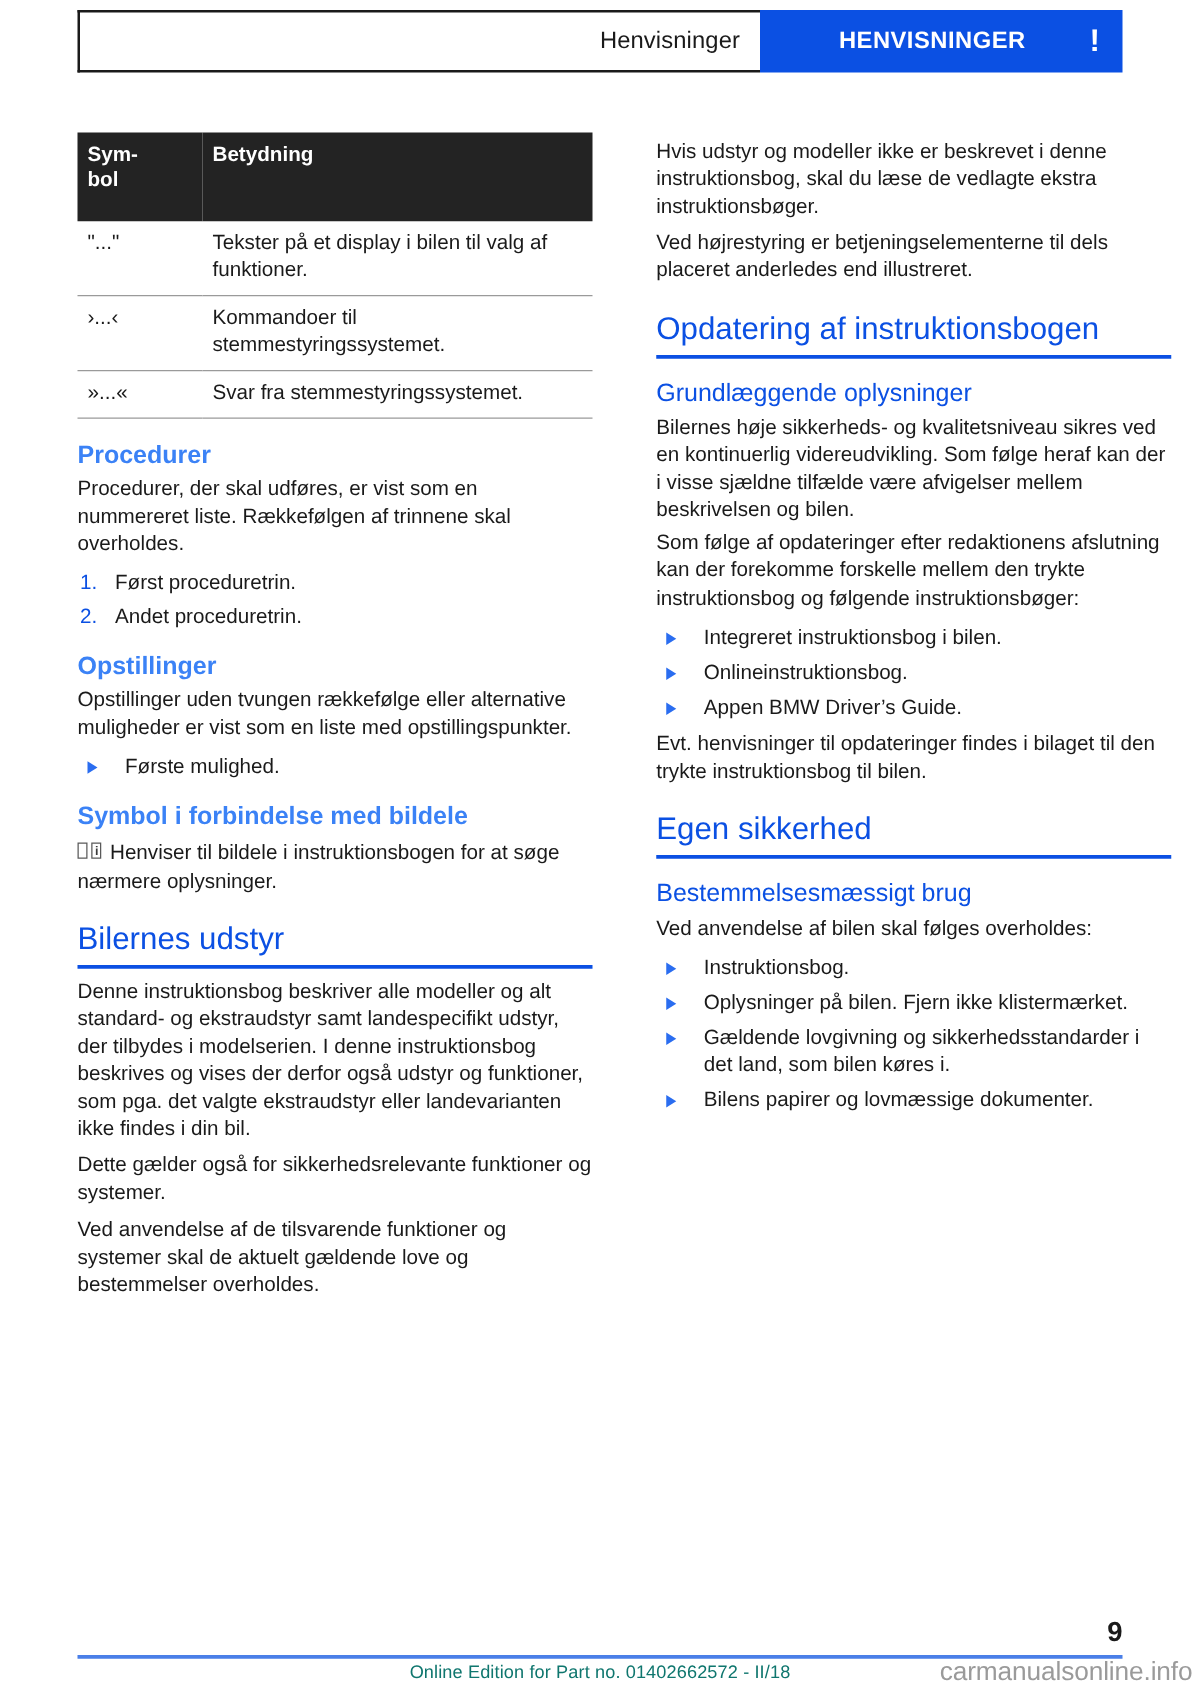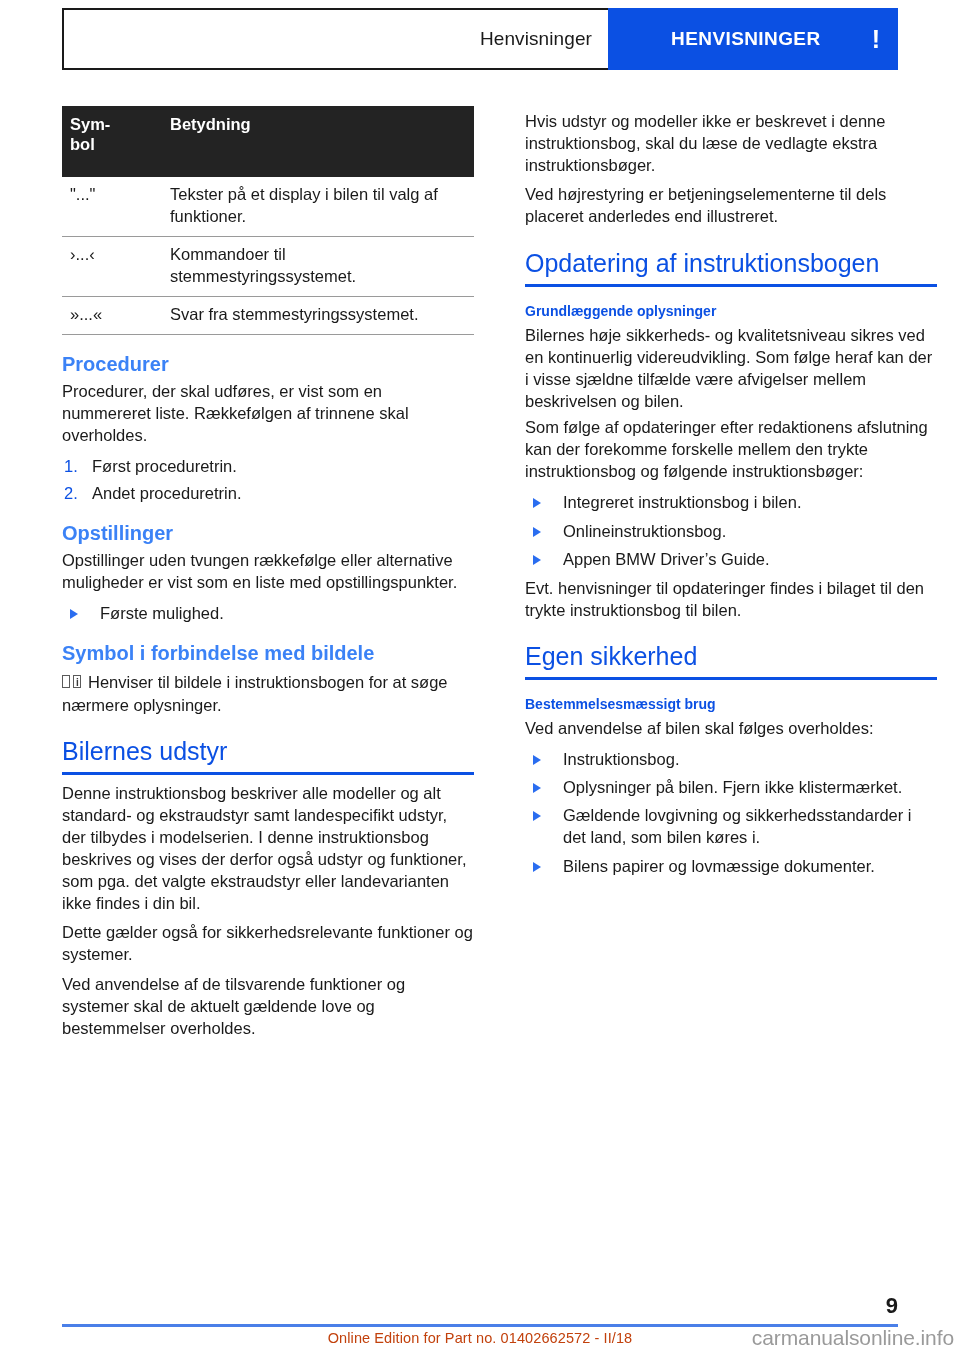--- a/index.html
+++ b/index.html
@@ -15,21 +15,21 @@
     color: #1a1a1a;
     overflow: hidden;
   }
 
   
   .header {
     position: absolute;
     top: 8px;
     left: 62px;
     width: 836px;
-    height: 62px;
+    height: 50px;
     display: flex;
     align-items: stretch;
   }
   .header-left {
     flex: 1 1 auto;
     border: 2px solid #1a1a1a;
     border-right: none;
     display: flex;
     align-items: center;
     justify-content: flex-end;
@@ -119,22 +119,22 @@
   }
   h2.section {
     color: #3b82f6;
     font-size: 20px;
     font-weight: bold;
     margin: 17px 0 3px 0;
     line-height: 1.2;
   }
   h3.sub {
     color: #0B50E3;
-    font-size: 14px;
-    font-weight: bold;
+    font-size: 20px;
+    font-weight: normal;
     margin: 16px 0 2px 0;
     line-height: 1.22;
   }
 
   p.body {
     font-size: 16.5px;
     line-height: 1.34;
     margin: 7px 0 0 0;
     color: #1a1a1a;
   }
@@ -239,21 +239,21 @@
     font-weight: bold;
     color: #1a1a1a;
   }
   .footer-text {
     position: absolute;
     top: 1330px;
     left: 0;
     width: 960px;
     text-align: center;
     font-size: 14.5px;
-    color: #c2410c;
+    color: #0f766e;
     letter-spacing: .1px;
   }
   .watermark {
     position: absolute;
     top: 1326px;
     right: 6px;
     font-size: 21px;
     color: #9a9a9a;
     letter-spacing: -.1px;
   }

